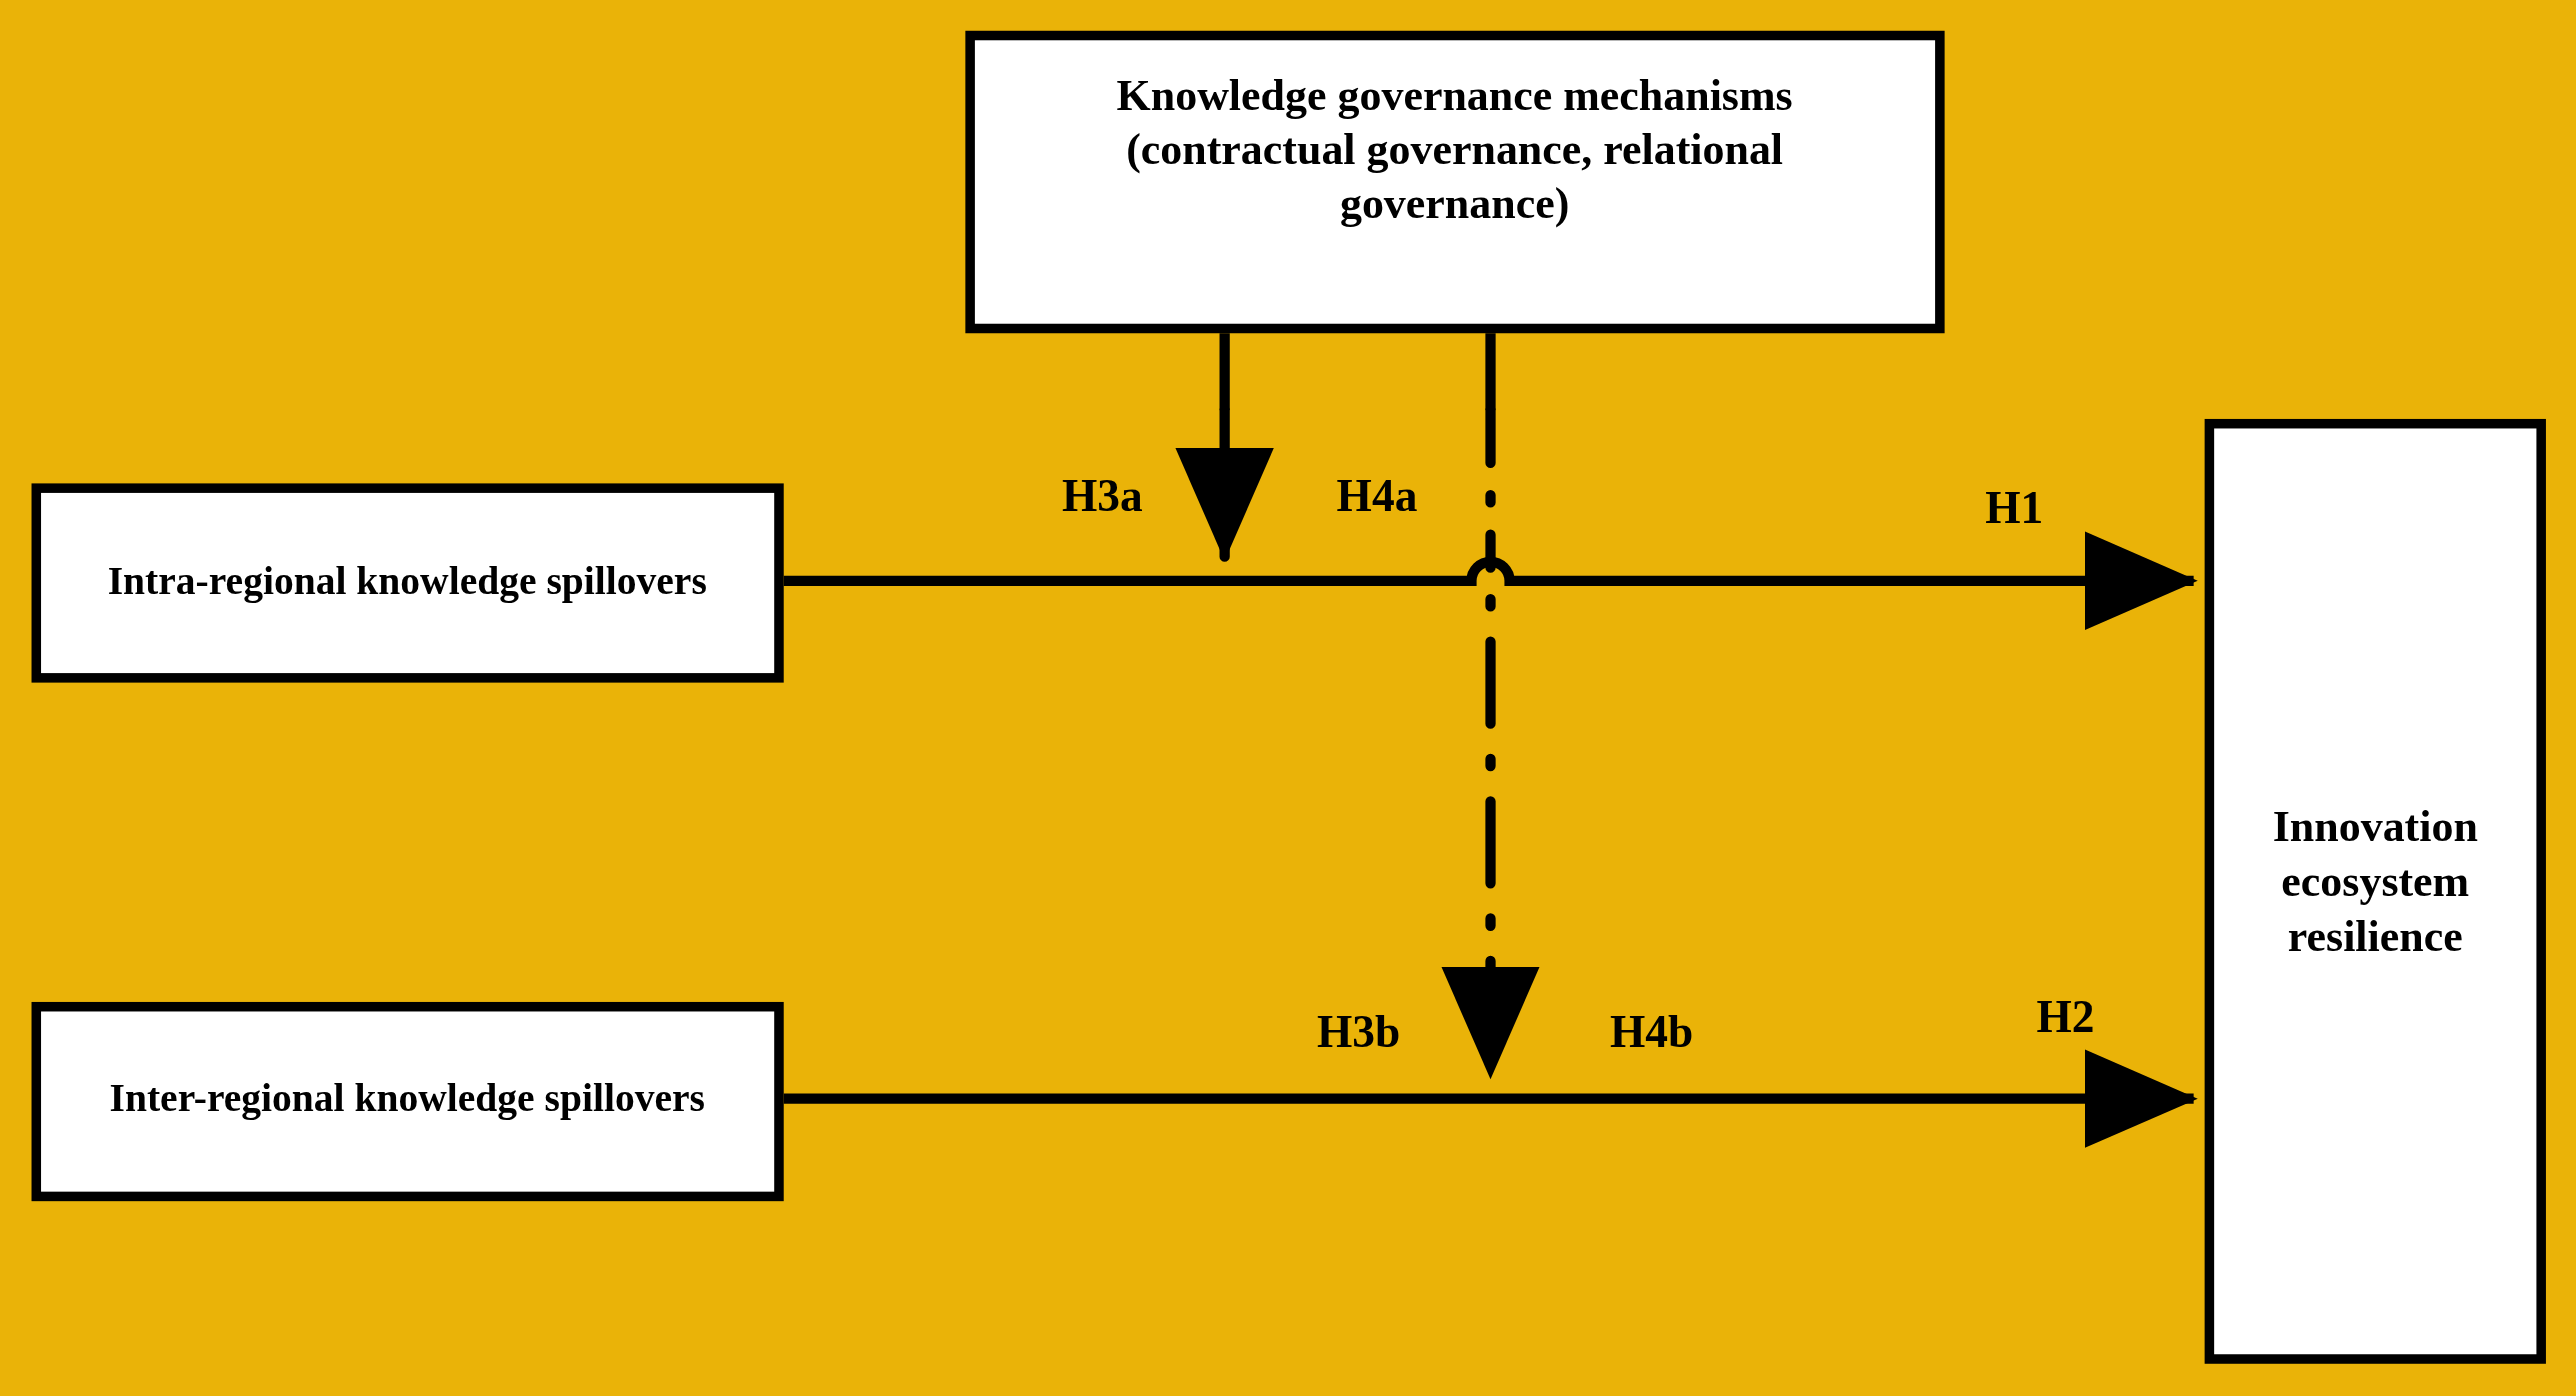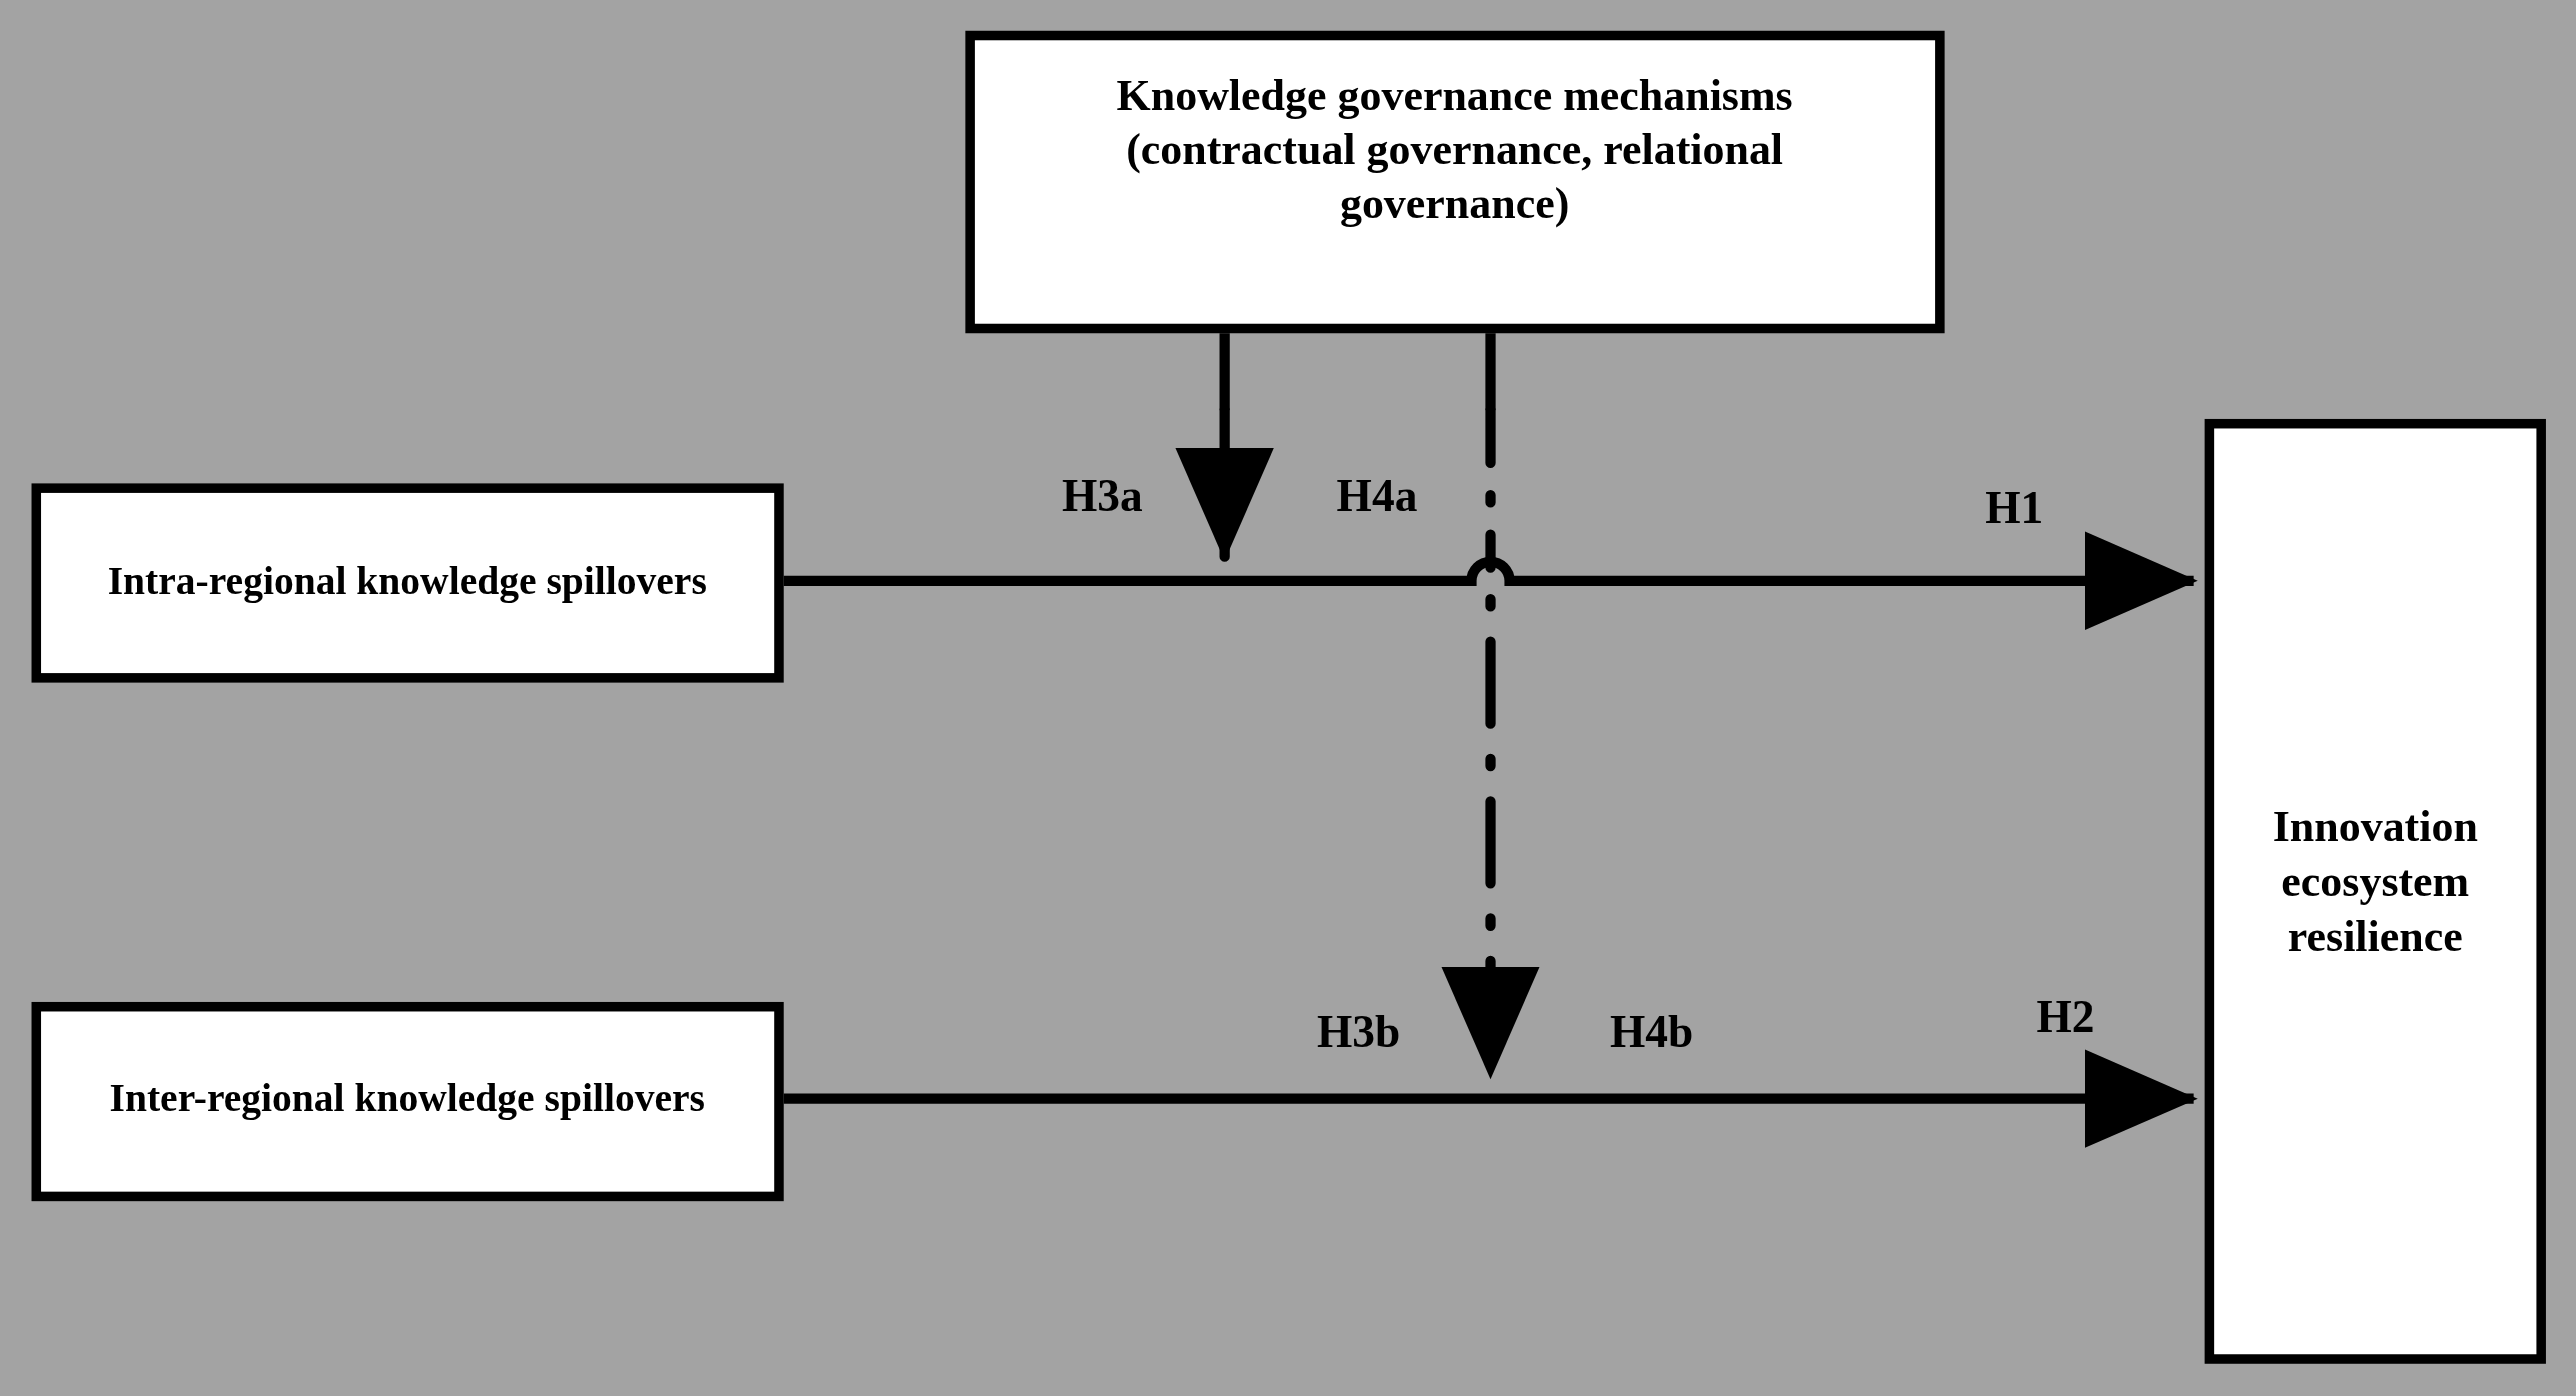--- a/index.html
+++ b/index.html
@@ -8,21 +8,21 @@
     padding: 0;
     background: #ffffff;
   }
   body {
     font-family: "Liberation Serif", "DejaVu Serif", serif;
   }
   #diagram-root {
     position: relative;
     width: 2576px;
     height: 1396px;
-    background: #a3a3a3;
+    background: #eab308;
     overflow: hidden;
   }
   svg#model-svg {
     display: block;
     width: 2576px;
     height: 1396px;
   }
   .box-label {
     font-family: "Liberation Serif", "DejaVu Serif", serif;
     font-weight: bold;

